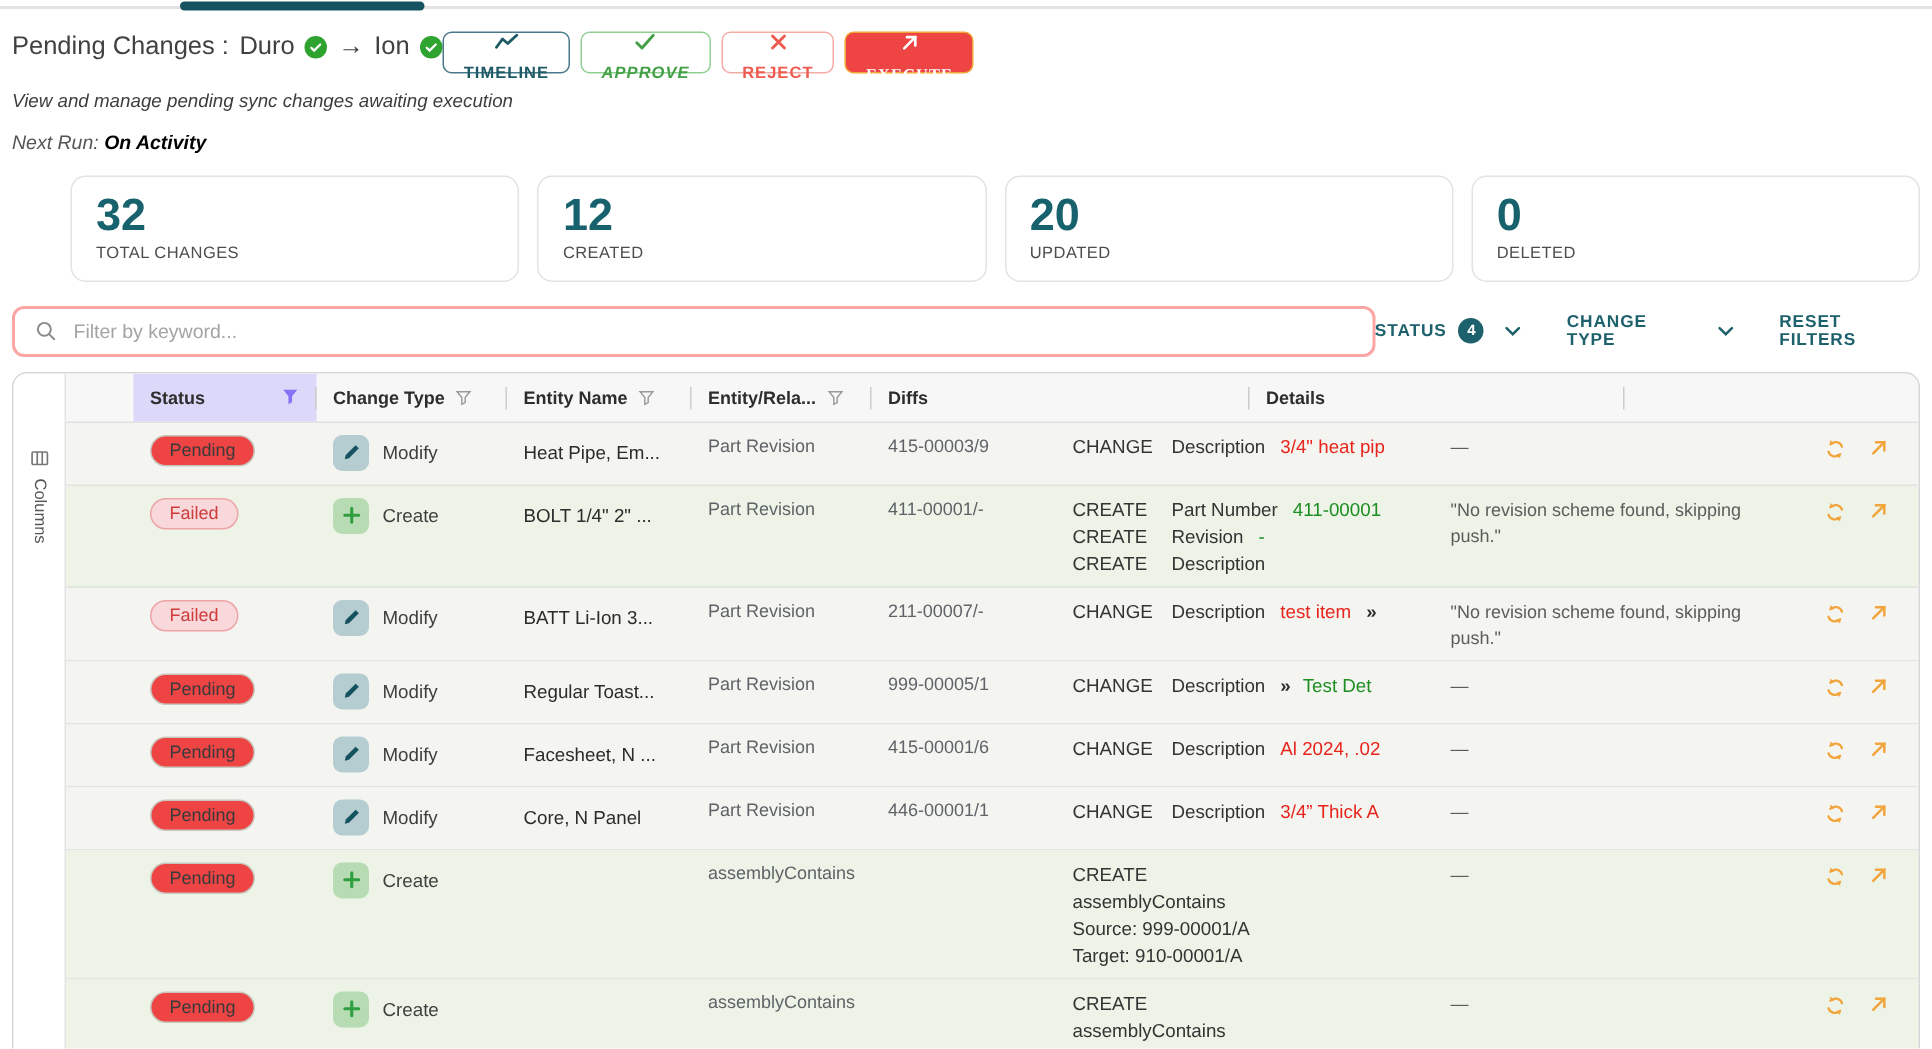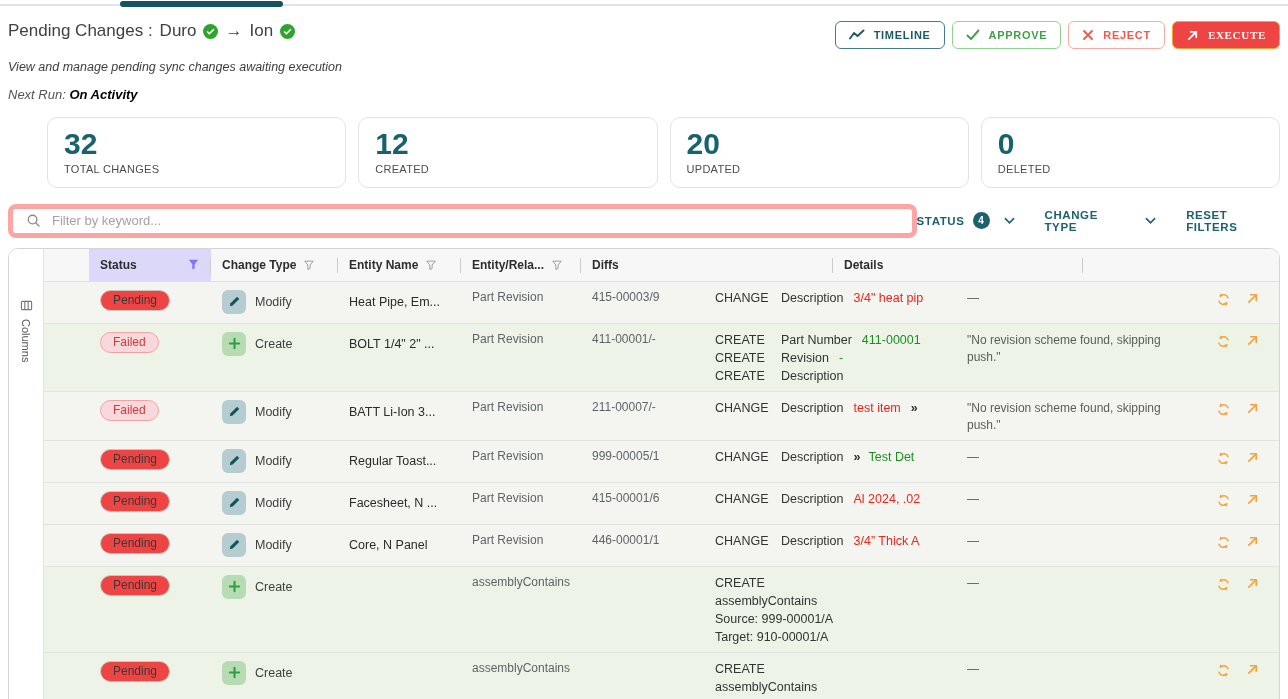--- a/index.html
+++ b/index.html
@@ -7,47 +7,47 @@
     font-family:"Liberation Sans", sans-serif; color:#333; }
 
   
   .topbar { position:relative; height:8px; }
   .topbar-track { position:absolute; top:4px; left:0; right:0; height:2px; background:#e3e3e3; }
   .topbar-thumb { position:absolute; top:1px; left:120px; width:163px; height:6px; background:#14535f; border-radius:3px; }
 
   .page { padding:0 8px; }
 
   
-  .header-row { display:flex; justify-content:space-between; align-items:flex-start; margin-top:13px; }
+  .header-row { display:flex; justify-content:flex-start; align-items:flex-start; margin-top:13px; }
   .page-title { font-size:17px; color:#414141; display:flex; align-items:center; gap:7px; }
   .check-badge { width:15px; height:15px; border-radius:50%; background:#2fa32f; display:inline-flex; align-items:center; justify-content:center; }
   .title-arrow { color:#414141; }
   .btn-group { display:flex; gap:7px; }
   .btn { display:inline-flex; align-items:center; gap:9px; height:28px; padding:0 13px; border-radius:6px;
     font-size:11px; font-weight:bold; letter-spacing:.7px; background:#fff; border:1px solid; cursor:pointer;
-    font-family:"Liberation Sans", sans-serif; }
+    font-family:"Liberation Sans", sans-serif;flex-direction:column; }
   .btn-timeline { color:#1d5a66; border-color:#49798a; }
-  .btn-approve  { color:#43a047; border-color:#90d093; }
+  .btn-approve  { color:#43a047; border-color:#90d093;font-style:italic; }
   .btn-reject   { color:#ee5a4e; border-color:#f3aba3; }
   .btn-execute  { color:#fff; border-color:#f0a534; background:#ef4444;font-family:Liberation Serif, serif; }
 
   .subtitle { font-style:italic; font-size:12.5px; color:#3e3e3e; margin-top:11px; }
   .next-run { font-style:italic; font-size:13px; color:#555; margin-top:13px; }
   .next-run b { color:#000000; }
 
   
   .stats-row { display:flex; gap:12px; margin-top:15px;padding-left:39px; }
   .stat-card { flex:1; border:1px solid #e3e3e3; border-radius:10px; background:#fff; padding:9px 16px 12px; }
   .stat-value { font-size:30px; font-weight:bold; color:#17626d; line-height:1.15; }
   .stat-label { font-size:11px; color:#4d4d4d; letter-spacing:.3px; margin-top:1px; }
 
   
   .filter-row { display:flex; align-items:center; margin-top:16px; }
   .search-box { display:flex; align-items:center; gap:11px; width:922px; height:34px;
-    border:5px solid #fca5a5; border-radius:8px; padding:0 13px; background:#fff; }
+    border:2px solid #fca5a5; border-radius:8px; padding:0 13px; background:#fff; }
   .search-box input { border:none; outline:none; flex:1; font-size:13px; color:#333;
     font-family:"Liberation Sans", sans-serif; background:transparent; }
   .search-box input::placeholder { color:#a3a3a3; }
   .filter-controls { margin-left:auto; display:flex; align-items:center; gap:30px; }
   .filter-trigger { display:inline-flex; align-items:center; gap:8px; color:#1d616c; font-size:11.5px;
     font-weight:bold; letter-spacing:.6px; cursor:pointer; }
   .count-badge { width:17px; height:17px; border-radius:50%; background:#1d616c; color:#fff;
     font-size:10px; display:inline-flex; align-items:center; justify-content:center; letter-spacing:0; }
   .chev-gap { margin-left:6px; }
 

